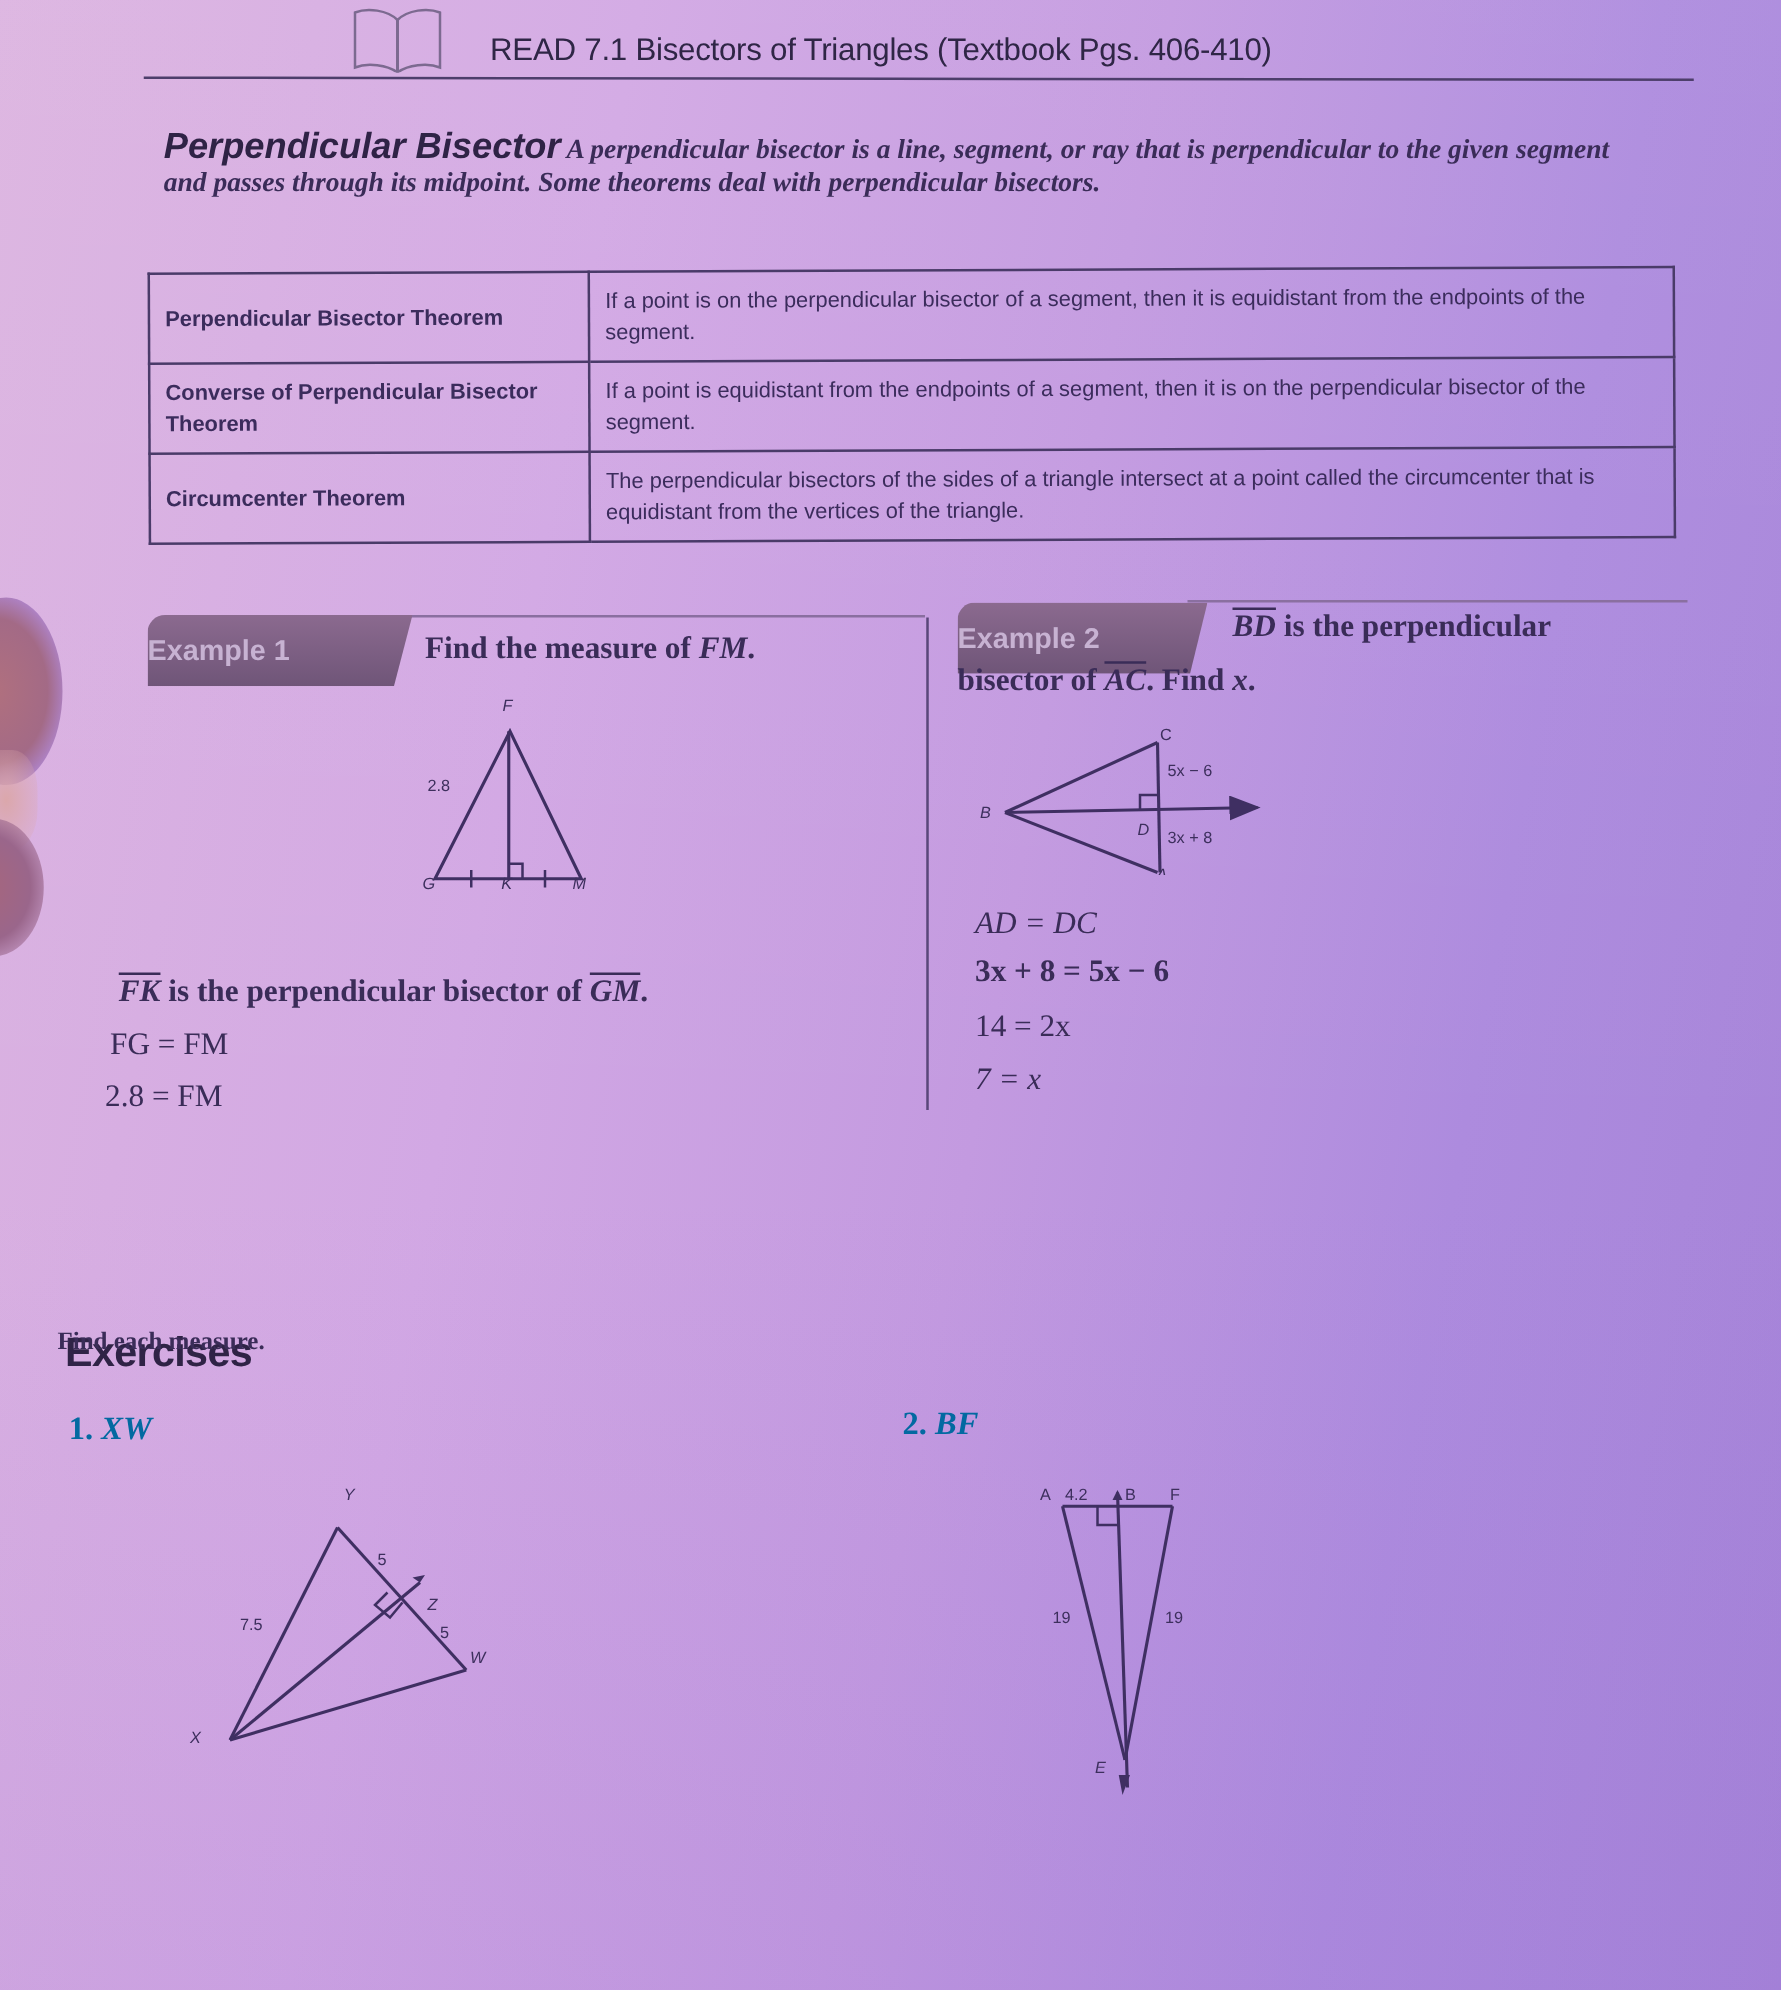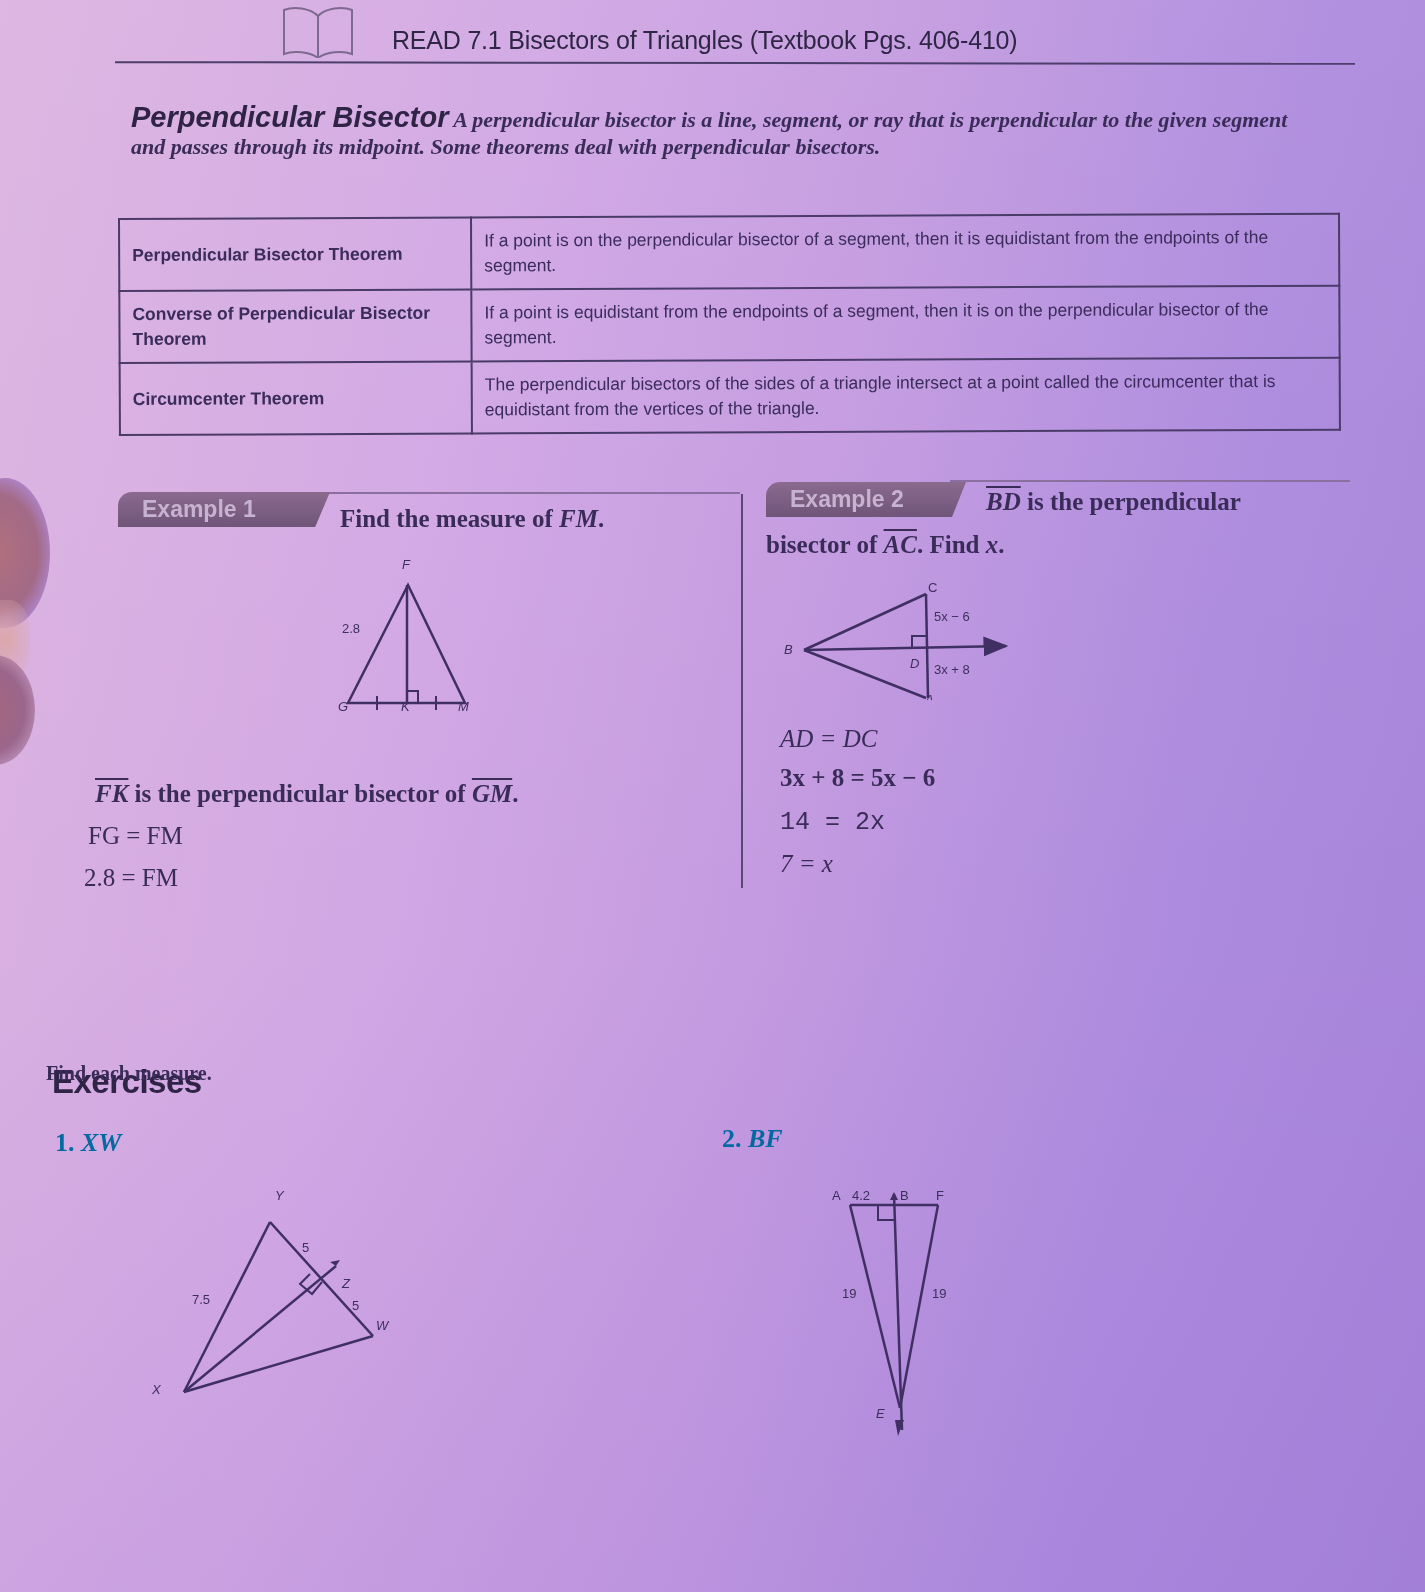--- a/index.html
+++ b/index.html
@@ -35,23 +35,23 @@
     left: 118px; top: 218px; width: 1222px; border-collapse: collapse;
     font-family: "Liberation Sans", sans-serif; font-size: 17.5px; color: #3b2c5c;
     transform: rotate(-0.25deg); transform-origin: left top;
   }
   .theorem-table td { border: 2px solid #4a3b69; padding: 6px 12px; vertical-align: middle; line-height: 25px; }
   .theorem-table td.name { width: 326px; font-weight: bold; }
   .theorem-table tr { height: 72px; }
 
   
   .ex-tab {
-    height: 35px; background: linear-gradient(180deg, #8b6a8f, #6f5578); color: #c7b2d2;
+    height: 57px; background: linear-gradient(180deg, #8b6a8f, #6f5578); color: #c7b2d2;
     font-family: "Liberation Sans", sans-serif; font-weight: bold; font-size: 23px;
-    display: flex; align-items: center; padding-left: 24px; box-sizing: border-box;
+    display: flex; align-items: center; box-sizing: border-box;
     border-radius: 14px 0 0 0;
     clip-path: polygon(0 0, 100% 0, 93% 100%, 0 100%);
   }
   .ex1-tab { left: 118px; top: 492px; width: 212px; }
   .ex2-tab { left: 766px; top: 482px; width: 200px; }
   .ex-rule { height: 2px; background: #8a6fa0; }
   .ex1-rule { left: 300px; top: 492px; width: 440px; }
   .ex2-rule { left: 950px; top: 480px; width: 400px; }
   .ex-prompt { font-size: 25px; font-weight: bold; color: #3a2c58; white-space: nowrap; }
   .ex1-prompt { left: 340px; top: 505px; }
@@ -170,21 +170,21 @@
   <text class="diagram-label" x="168" y="22" font-size="15">C</text>
   <text class="diagram-label" x="24" y="84" font-size="14" font-style="italic">B</text>
   <text class="diagram-label" x="150" y="98" font-size="15" font-style="italic">D</text>
   <text class="diagram-label" x="165" y="134" font-size="14" font-style="italic">A</text>
   <text class="diagram-label" x="174" y="51" font-size="13">5x − 6</text>
   <text class="diagram-label" x="174" y="104" font-size="13">3x + 8</text>
 </svg>
 
 <div class="abs eq" style="left:780px;top:725px;">AD = DC</div>
 <div class="abs eq" style="left:780px;top:764px;font-style:normal;font-weight:bold;">3x + 8 = 5x − 6</div>
-<div class="abs eq" style="left:780px;top:808px;font-style:normal;font-family:Liberation Mono, monospace;">14 = 2x</div>
+<div class="abs eq" style="left:780px;top:808px;font-style:normal;">14 = 2x</div>
 <div class="abs eq" style="left:780px;top:850px;">7 = x</div>
 
 <div class="abs ex-heading">Exercises</div>
 <div class="abs ex-instr">Find each measure.</div>
 
 <div class="abs ex-item" style="left:55px;top:1128px;">
   <span>1.</span>
   <span class="it">XW</span>
 </div>
 <div class="abs ex-item" style="left:722px;top:1124px;">

